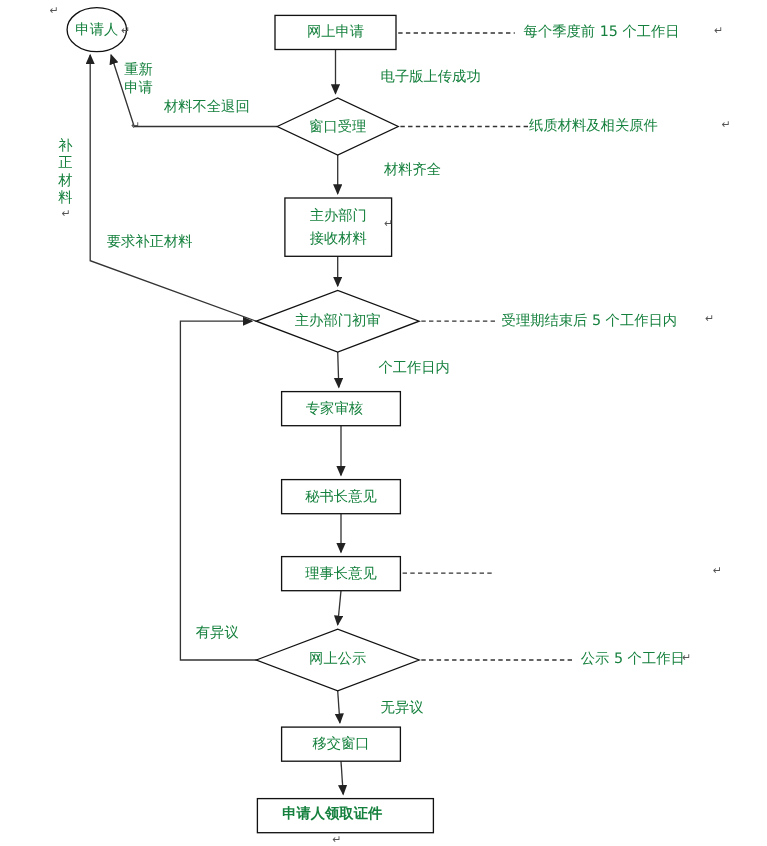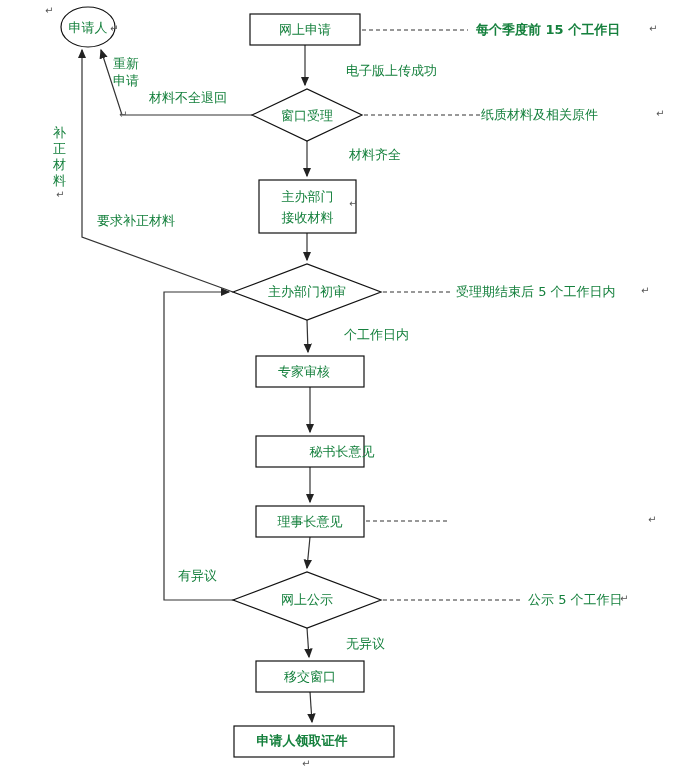--- a/index.html
+++ b/index.html
@@ -102,37 +102,37 @@
 
   <div class="label center" style="left:61px; top:20px; width:54px;">申请人</div>
   <div class="label center" style="left:250px; top:22px; width:110px;">网上申请</div>
   <div class="label center" style="left:252px; top:108px; width:110px;">窗口受理</div>
   <div class="label center two-line" style="left:259px; top:186px; width:97px;">
     <div>主办部门</div>
     <div>接收材料</div>
   </div>
   <div class="label center" style="left:233px; top:284px; width:148px;">主办部门初审</div>
   <div class="label center" style="left:256px; top:364px; width:96px;">专家审核</div>
-  <div class="label center" style="left:256px; top:444px; width:108px;padding-left:32px;">秘书长意见</div>
+  <div class="label center" style="left:256px; top:444px; width:108px;">秘书长意见</div>
   <div class="label center" style="left:256px; top:514px; width:108px;">理事长意见</div>
   <div class="label center" style="left:233px; top:592px; width:148px;">网上公示</div>
   <div class="label center" style="left:256px; top:669px; width:108px;">移交窗口</div>
   <div class="label center" style="left:218px; top:733px; width:168px;font-weight:bold;">申请人领取证件</div>
 
   <div class="label" style="left:346px; top:63px;">电子版上传成功</div>
   <div class="label" style="left:349px; top:147px;">材料齐全</div>
   <div class="label" style="left:149px; top:90px;">材料不全退回</div>
   <div class="label reapply" style="left:113px; top:55px;">重新申请</div>
   <div class="label vtext" style="left:52px; top:125px;">补正材料</div>
   <div class="label" style="left:97px; top:213px;">要求补正材料</div>
   <div class="label" style="left:344px; top:327px;">个工作日内</div>
   <div class="label" style="left:178px; top:568px;">有异议</div>
   <div class="label" style="left:346px; top:636px;">无异议</div>
 
-  <div class="label" style="left:476px; top:22px;font-weight:bold;">每个季度前 15 个工作日</div>
+  <div class="label" style="left:476px; top:22px;">每个季度前 15 个工作日</div>
   <div class="label" style="left:481px; top:107px;">纸质材料及相关原件</div>
   <div class="label" style="left:456px; top:284px;">受理期结束后 5 个工作日内</div>
   <div class="label" style="left:528px; top:592px;">公示 5 个工作日</div>
 
   <span class="mark" style="left:45px;  top:6px;">↵</span>
   <span class="mark" style="left:110px; top:24px;">↵</span>
   <span class="mark" style="left:119px; top:110px;">↵</span>
   <span class="mark" style="left:56px;  top:190px;">↵</span>
   <span class="mark" style="left:349px; top:199px;">↵</span>
   <span class="mark" style="left:649px; top:24px;">↵</span>

